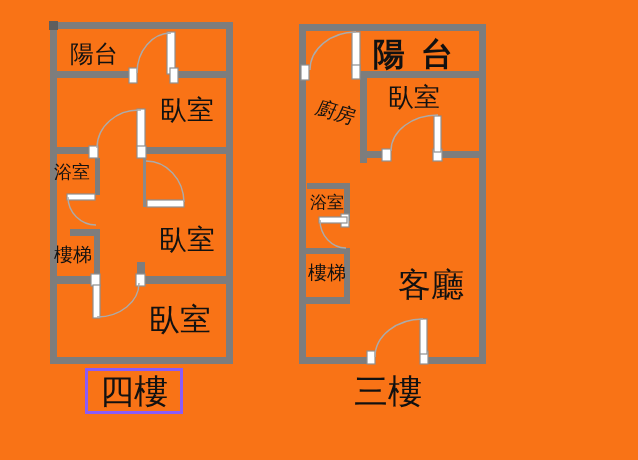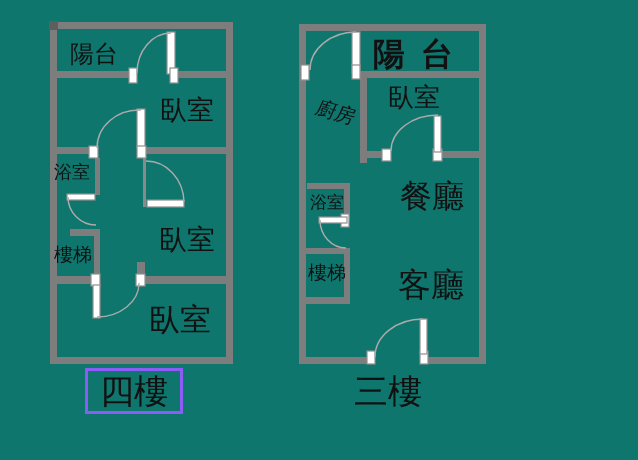--- a/index.html
+++ b/index.html
@@ -1,19 +1,19 @@
 <!DOCTYPE html>
 <html><head>
 <meta charset="utf-8">
 <style>
   html,body{margin:0;padding:0;background:#ffffff;}
   #canvas{
     position:relative;
     width:638px;height:460px;
-    background:#0f766e;
+    background:#f97316;
     font-family:"Liberation Sans", sans-serif;
     overflow:hidden;
   }
   #plan-svg{position:absolute;left:0;top:0;}
   .lbl{
     position:absolute;
     color:#111111;
     white-space:nowrap;
     transform:translate(-50%,-50%);
     line-height:1;
@@ -135,19 +135,18 @@
   <span class="lbl" style="left:187px;top:110px;font-size:27px;">臥室</span>
   <span class="lbl" style="left:72px;top:172px;font-size:18px;">浴室</span>
   <span class="lbl" style="left:73px;top:254px;font-size:19px;">樓梯</span>
   <span class="lbl" style="left:187px;top:240px;font-size:28px;">臥室</span>
   <span class="lbl" style="left:180px;top:319px;font-size:31px;">臥室</span>
   <span class="lbl floor-box" style="left:134px;top:391px;font-size:34px;">四樓</span>
 
   <span class="lbl bold" style="left:421px;top:54px;font-size:32px;letter-spacing:16px;">陽台</span>
   <span class="lbl rot" style="left:336px;top:112px;font-size:20px;">廚房</span>
   <span class="lbl" style="left:414px;top:97px;font-size:26px;">臥室</span>
-  <span class="lbl" style="left:432px;top:196px;font-size:32px;">餐廳</span>
   <span class="lbl" style="left:327px;top:202px;font-size:17px;">浴室</span>
   <span class="lbl" style="left:327px;top:272px;font-size:19px;">樓梯</span>
   <span class="lbl" style="left:431px;top:284px;font-size:33px;">客廳</span>
   <span class="lbl" style="left:388px;top:391px;font-size:34px;">三樓</span>
 
 </div>
 
 </body></html>

